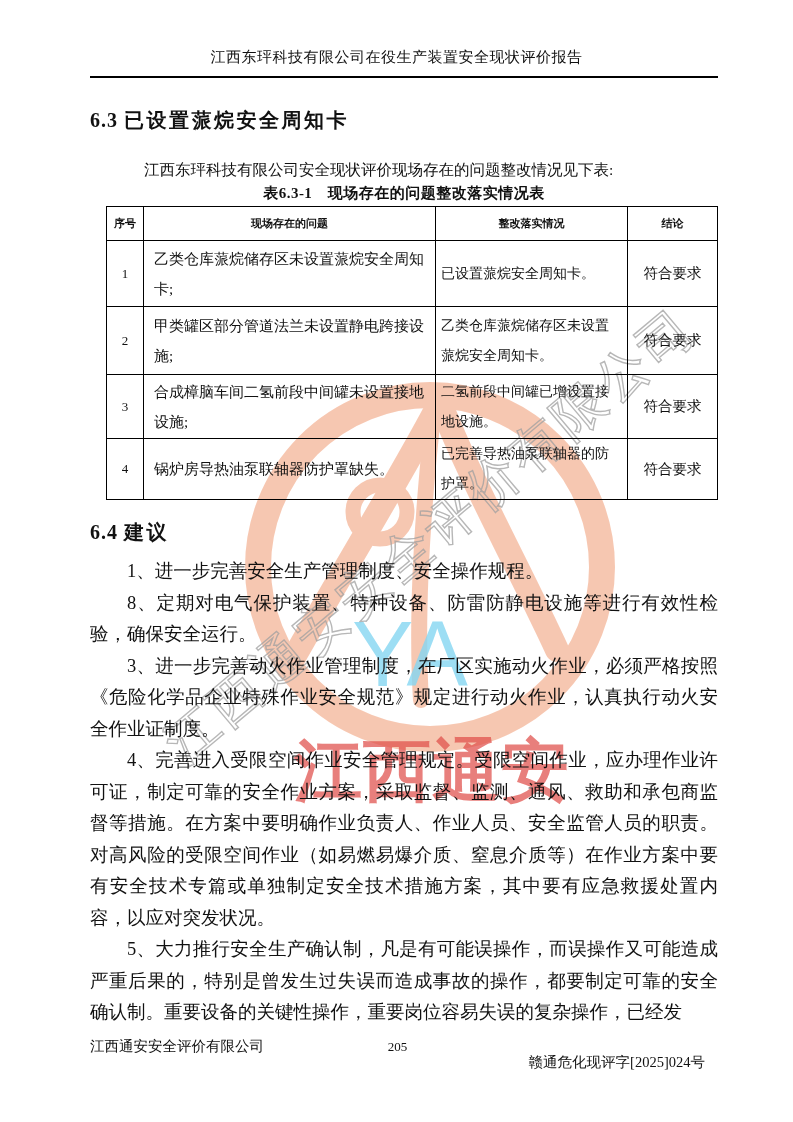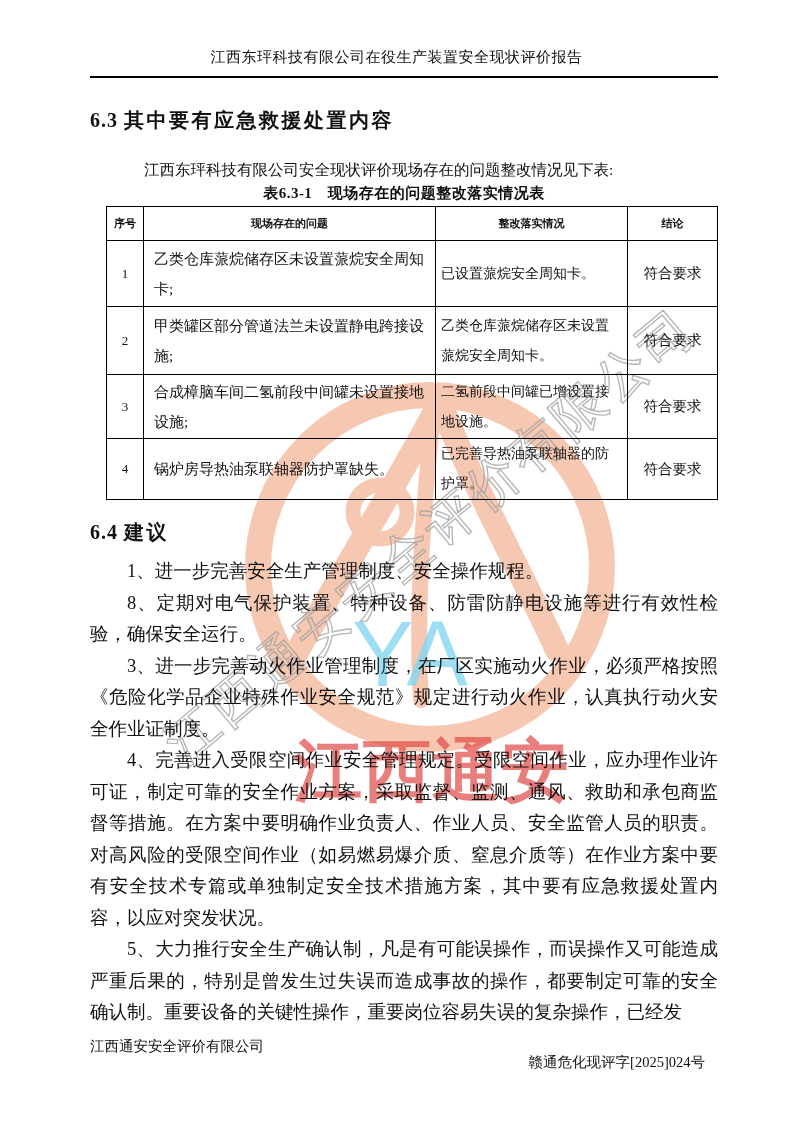--- a/index.html
+++ b/index.html
@@ -83,21 +83,21 @@
   </svg>
 
   <div class="print">
 
     <div class="doc-header">江西东玶科技有限公司在役生产装置安全现状评价报告</div>
     <div class="header-rule"></div>
 
     <div class="content">
 
       <h2 class="sec-heading">
-        <span class="sec-num">6.3</span><span>其中要有应急救援处置内容</span>
+        <span class="sec-num">6.3</span><span>已设置蒎烷安全周知卡</span>
       </h2>
 
       <p class="intro">江西东玶科技有限公司安全现状评价现场存在的问题整改情况见下表:</p>
 
       <div class="tbl-caption">表6.3-1　现场存在的问题整改落实情况表</div>
 
       <table class="issues">
         <colgroup>
           <col class="col-no-w">
             <col class="col-pr-w">
@@ -146,18 +146,19 @@
 
       <p class="suggestion first">1、进一步完善安全生产管理制度、安全操作规程。</p>
       <p class="suggestion">8、定期对电气保护装置、特种设备、防雷防静电设施等进行有效性检验，确保安全运行。</p>
       <p class="suggestion">3、进一步完善动火作业管理制度，在厂区实施动火作业，必须严格按照《危险化学品企业特殊作业安全规范》规定进行动火作业，认真执行动火安全作业证制度。</p>
       <p class="suggestion">4、完善进入受限空间作业安全管理规定。受限空间作业，应办理作业许可证，制定可靠的安全作业方案，采取监督、监测、通风、救助和承包商监督等措施。在方案中要明确作业负责人、作业人员、安全监管人员的职责。对高风险的受限空间作业（如易燃易爆介质、窒息介质等）在作业方案中要有安全技术专篇或单独制定安全技术措施方案，其中要有应急救援处置内容，以应对突发状况。</p>
       <p class="suggestion">5、大力推行安全生产确认制，凡是有可能误操作，而误操作又可能造成严重后果的，特别是曾发生过失误而造成事故的操作，都要制定可靠的安全确认制。重要设备的关键性操作，重要岗位容易失误的复杂操作，已经发</p>
 
     </div>
 
     <div class="doc-footer">
+      <span class="footer-page">205</span>
       <span class="footer-left">江西通安安全评价有限公司</span>
       <span class="footer-right">赣通危化现评字[2025]024号</span>
     </div>
 
   </div>
 </div>
 
 </body></html>

